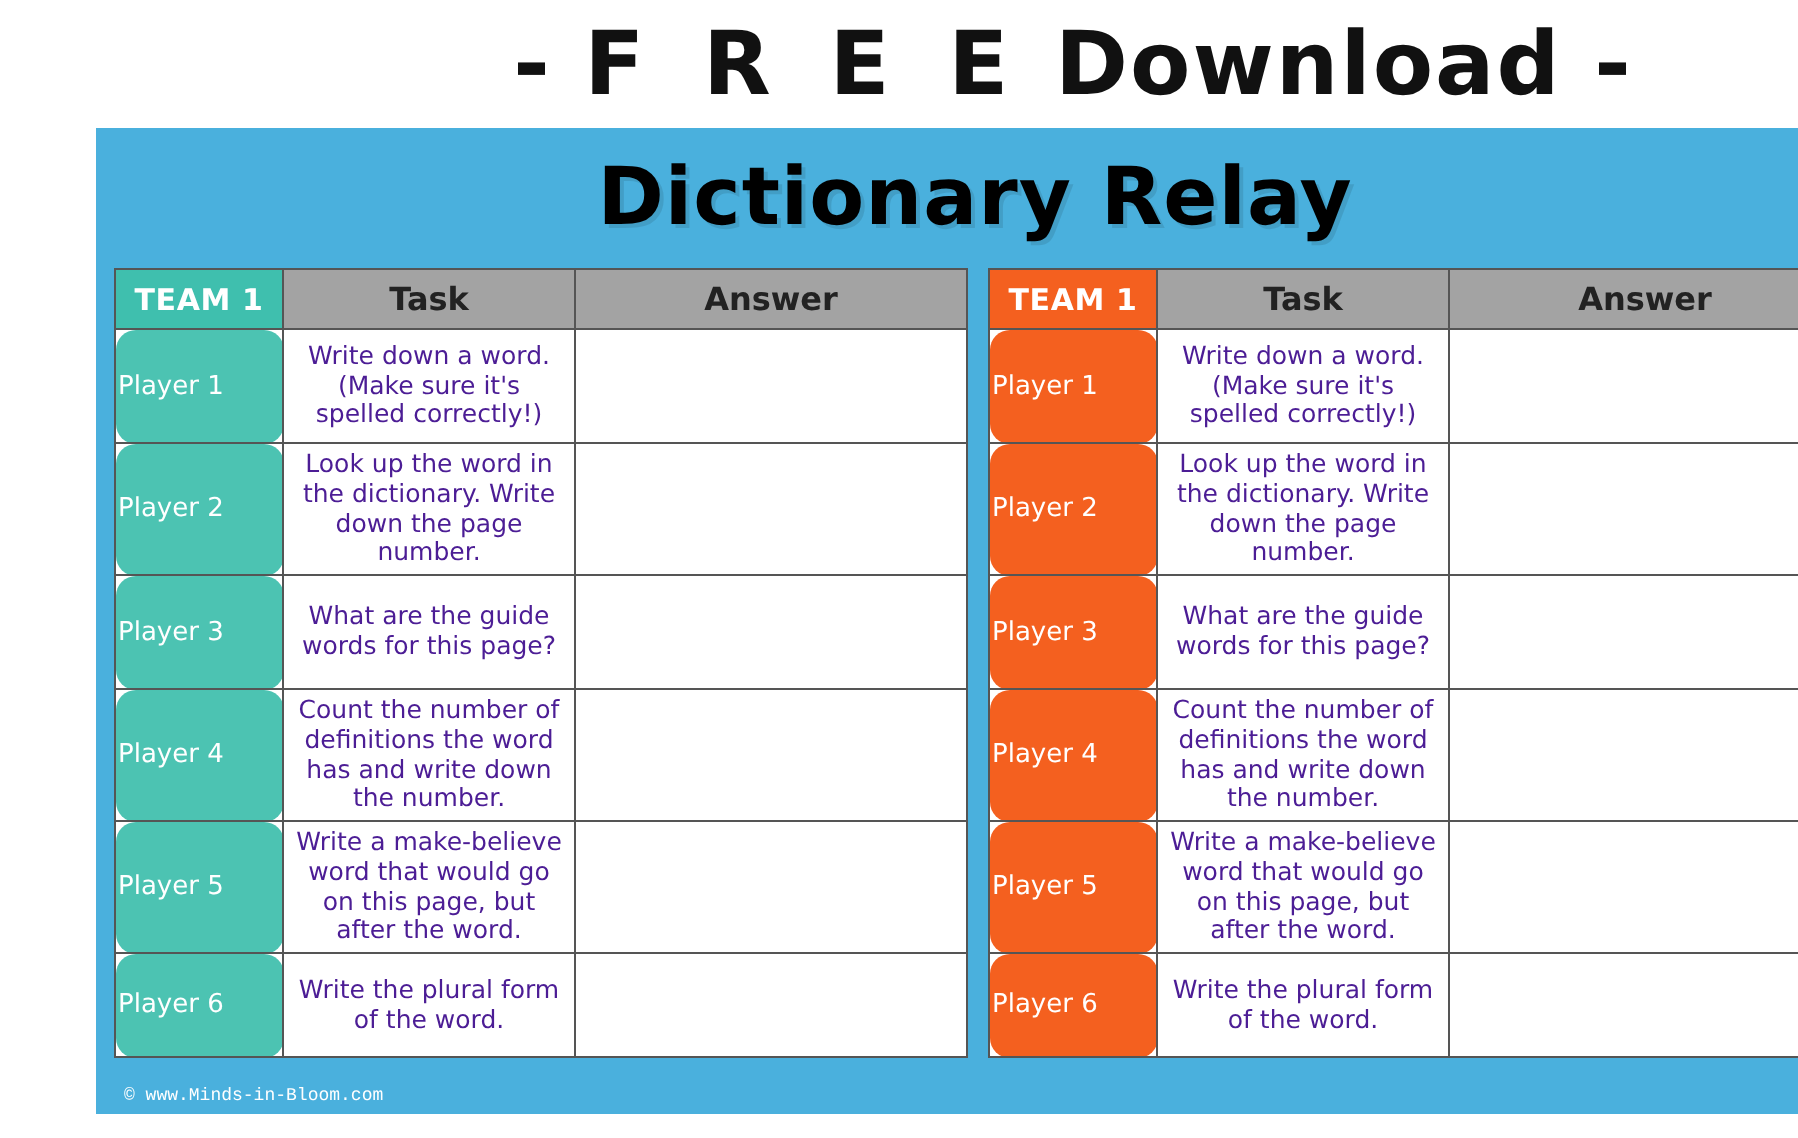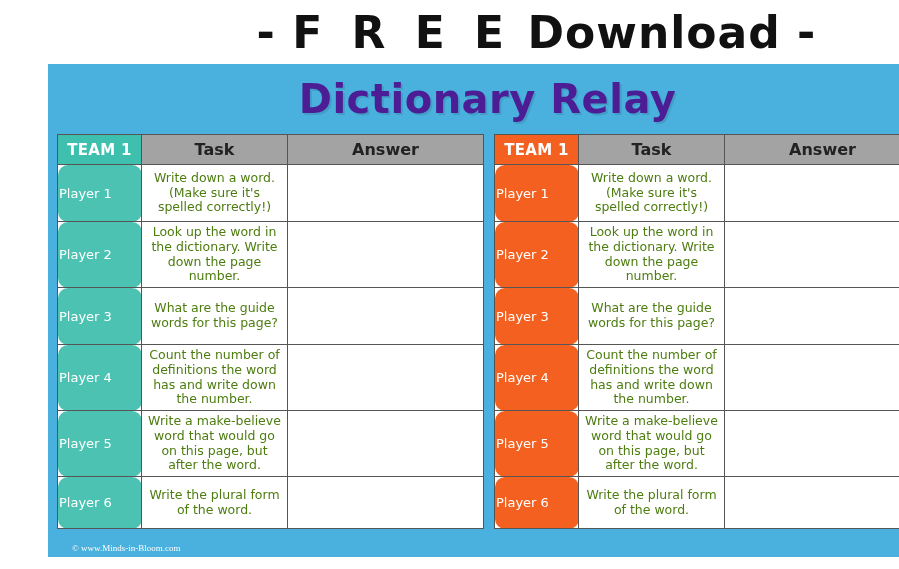--- a/index.html
+++ b/index.html
@@ -52,21 +52,21 @@
   .title-bar {
     height: 70px;
     display: flex;
     align-items: center;
     justify-content: center;
   }
   .title-text {
     font-family: "DejaVu Sans", sans-serif;
     font-weight: bold;
     font-size: 40px;
-    color: #4c1d95;
+    color: #000000;
     text-shadow: 2px 2px 0 rgba(0,0,0,0.10);
     letter-spacing: 0.5px;
   }
   .tables {
     display: flex;
     gap: 10px;
     padding: 0 9px;
     box-sizing: border-box;
   }
   table.relay {
@@ -110,38 +110,38 @@
     border-radius: 10px;
   }
   .team-a td.player { background: #4cc3b2; }
   .team-b td.player { background: #f4601f; }
 
   td.task {
     text-align: center;
     font-family: "DejaVu Sans", sans-serif;
     font-size: 12.5px;
     line-height: 1.18;
-    color: #4d7c0f;
+    color: #4c1d95;
     padding: 3px 4px;
   }
   td.answer {
     background: #ffffff;
   }
   .r1 td { height: 57px; }
   .r2 td { height: 64px; }
   .r3 td { height: 57px; }
   .r4 td { height: 64px; }
   .r5 td { height: 64px; }
   .r6 td { height: 52px; }
 
   .credit {
     position: absolute;
-    left: 24px;
+    left: 14px;
     bottom: 4px;
-    font-family: Liberation Serif, serif;
+    font-family: Liberation Mono, monospace;
     font-size: 9px;
     color: #ffffff;
   }
 </style>
 </head>
 <body>
 
 <div class="page">
 
   <div class="free-banner">

